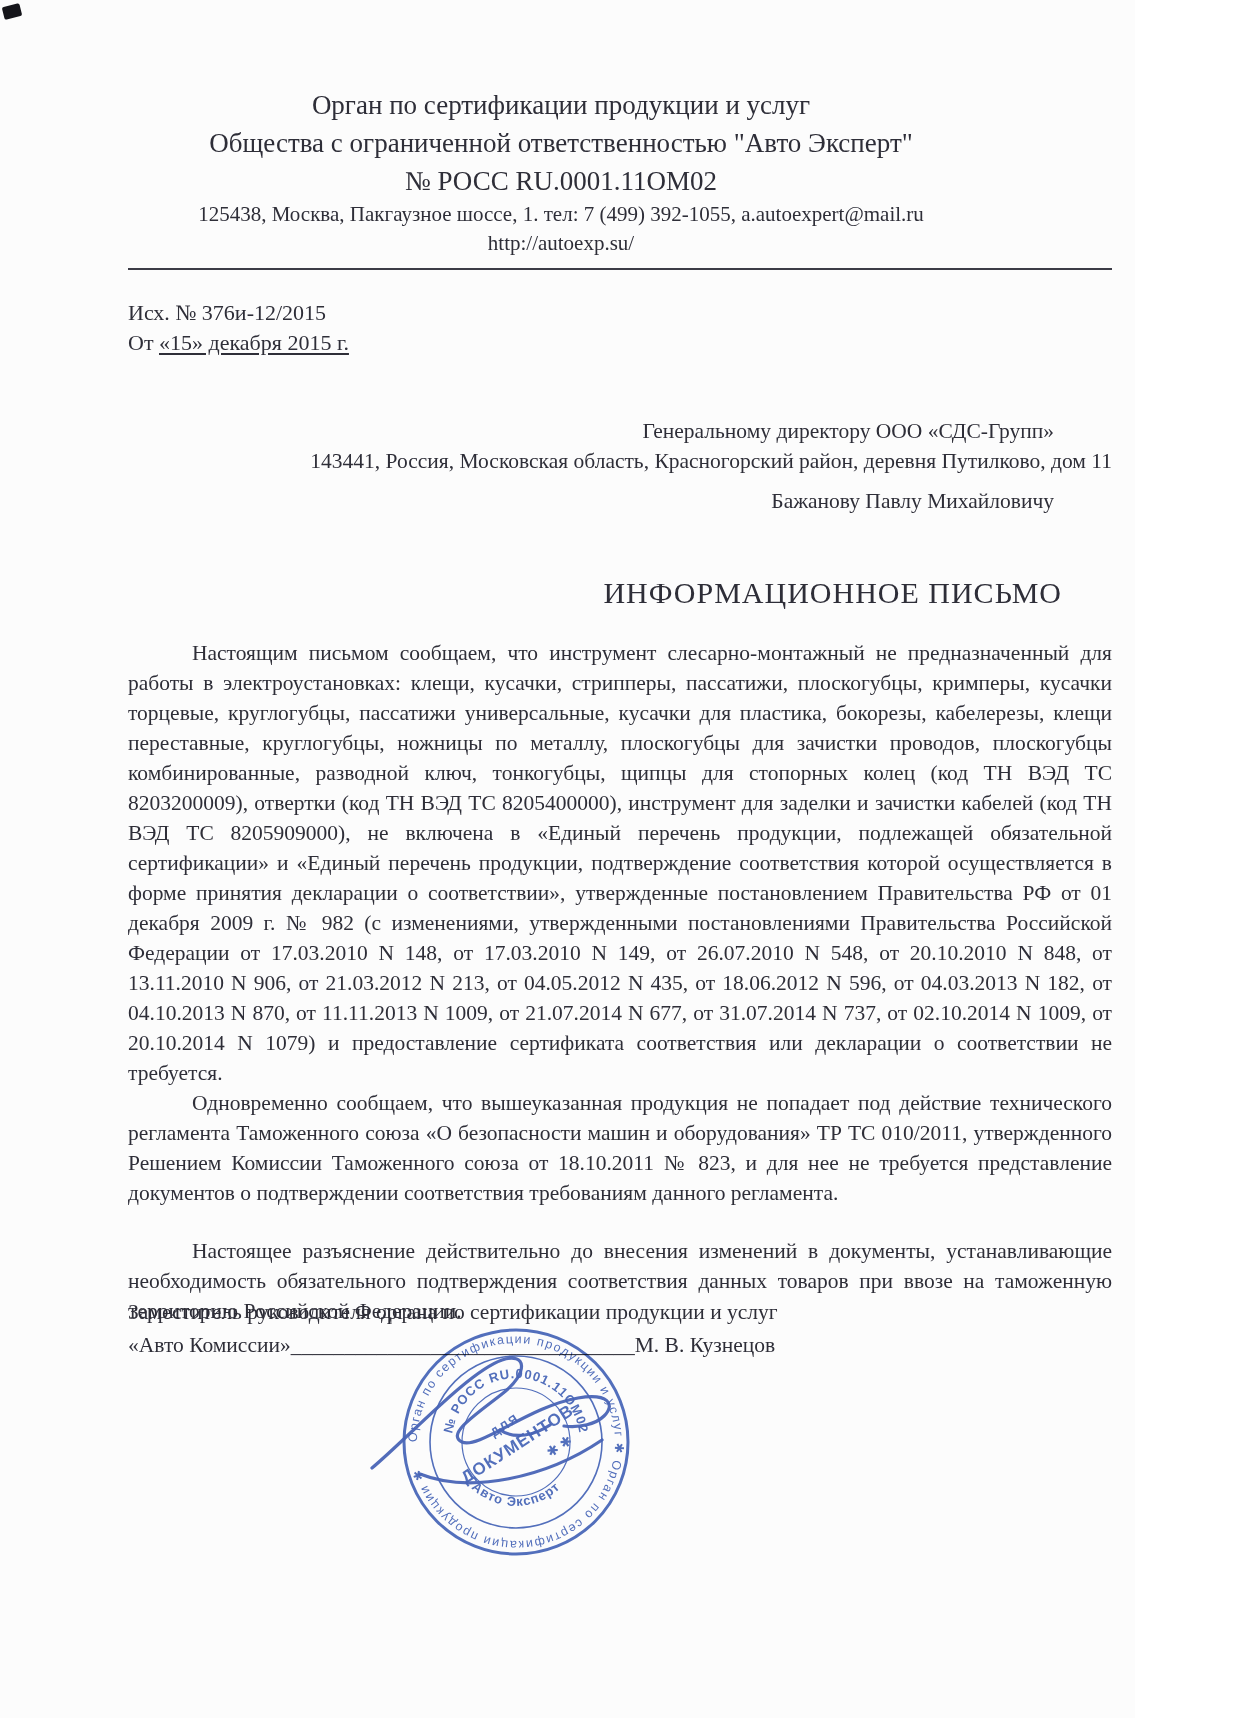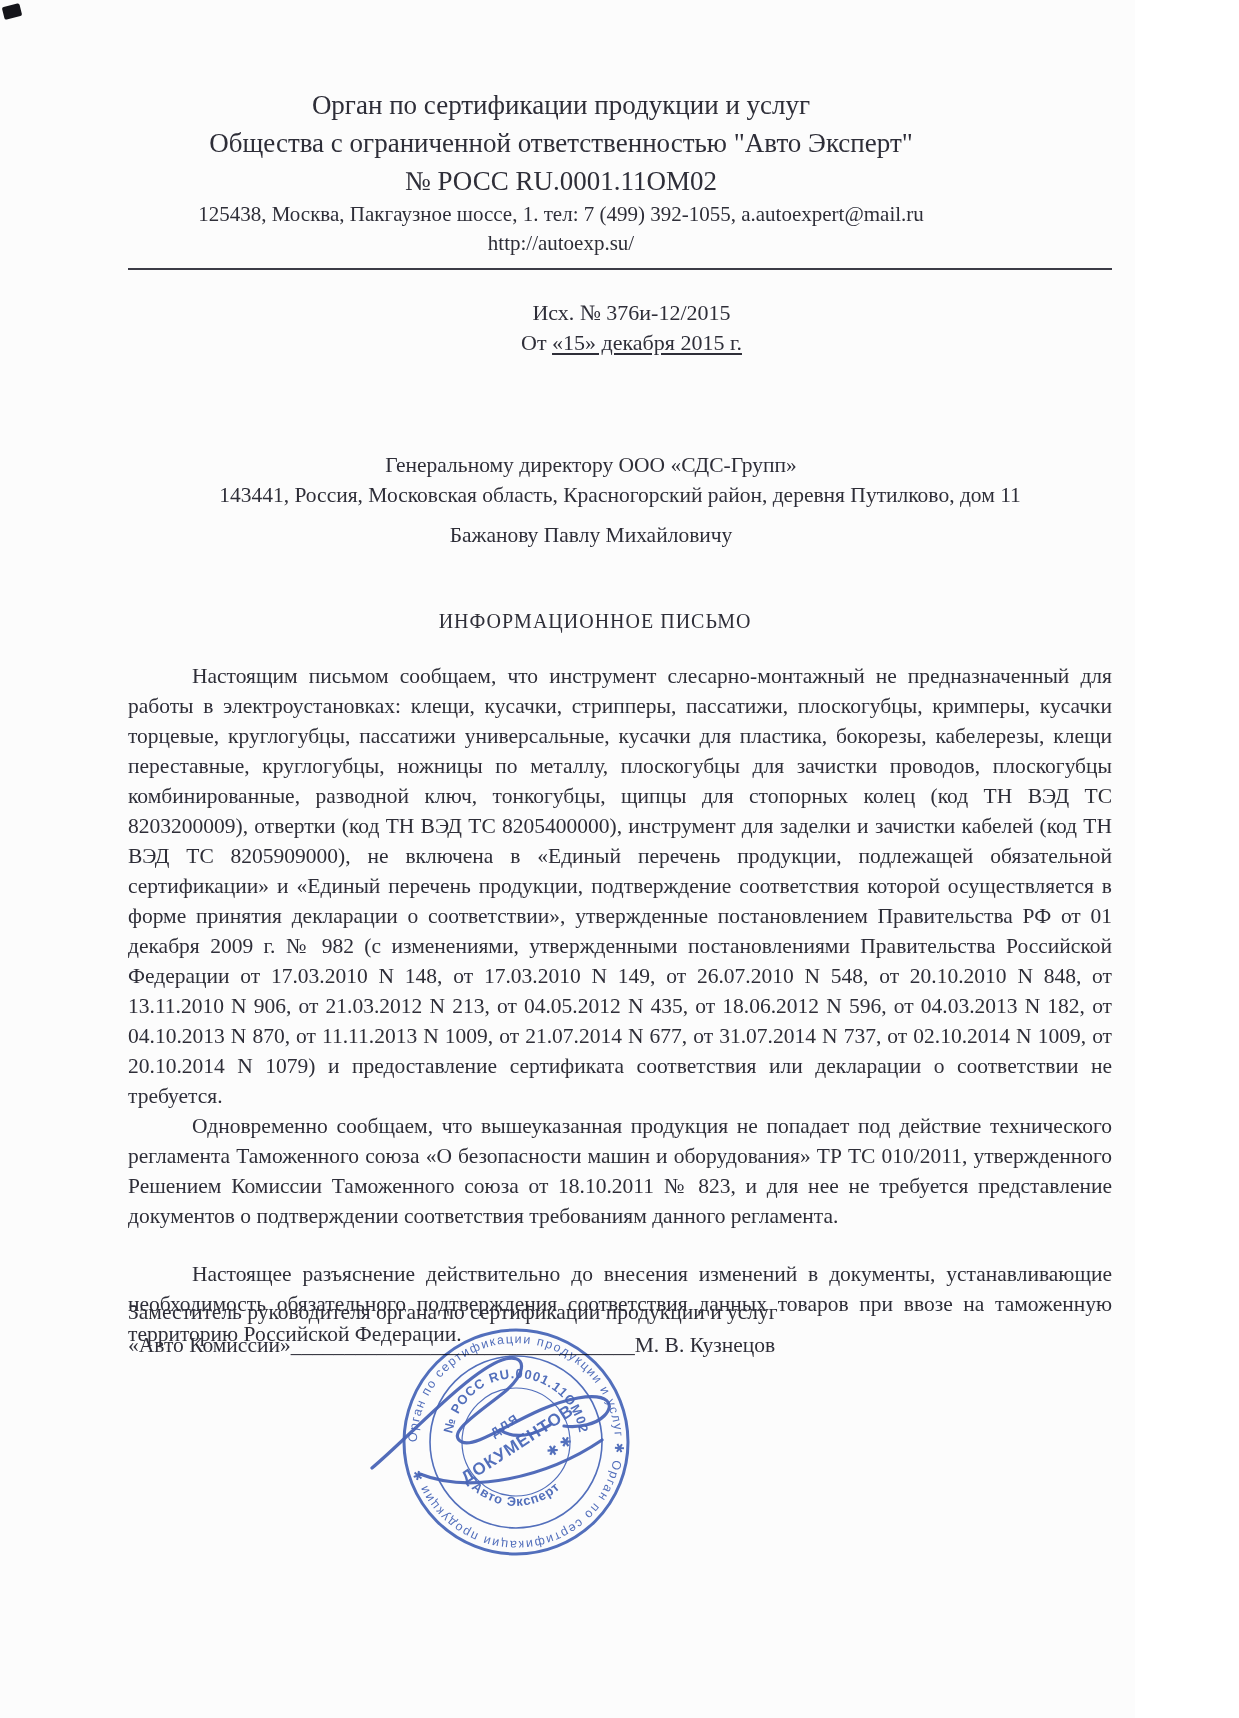--- a/index.html
+++ b/index.html
@@ -39,38 +39,37 @@
   .lh-small { font-size:21px; line-height:29px; }
   .rule {
     margin:10px 0 0 128px;
     width:984px;
     border-bottom:2px solid #3c3c46;
   }
   .ref-block {
     margin:28px 0 8px 128px;
     font-size:22px;
     line-height:30px;
-    text-align:center;
   }
   .u { text-decoration:underline; text-underline-offset:3px; }
   .recipient {
-    margin:92px 0 0 128px;
+    margin:58px 0 0 128px;
     width:984px;
-    text-align:center;
+    text-align:right;
     font-size:21.5px;
     line-height:30px;
   }
   .recipient .inset { padding-right:58px; }
   .recipient .r3 { margin-top:10px; }
   .title {
     margin:60px 0 16px 128px;
     width:984px;
     padding-right:50px;
-    text-align:center;
-    font-size:20px;
+    text-align:right;
+    font-size:30px;
     font-weight:normal;
     letter-spacing:1px;
   }
   .body-text {
     margin:28px 16px 0 128px;
     width:984px;
     font-size:21.5px;
     line-height:30px;
     text-align:justify;
   }

